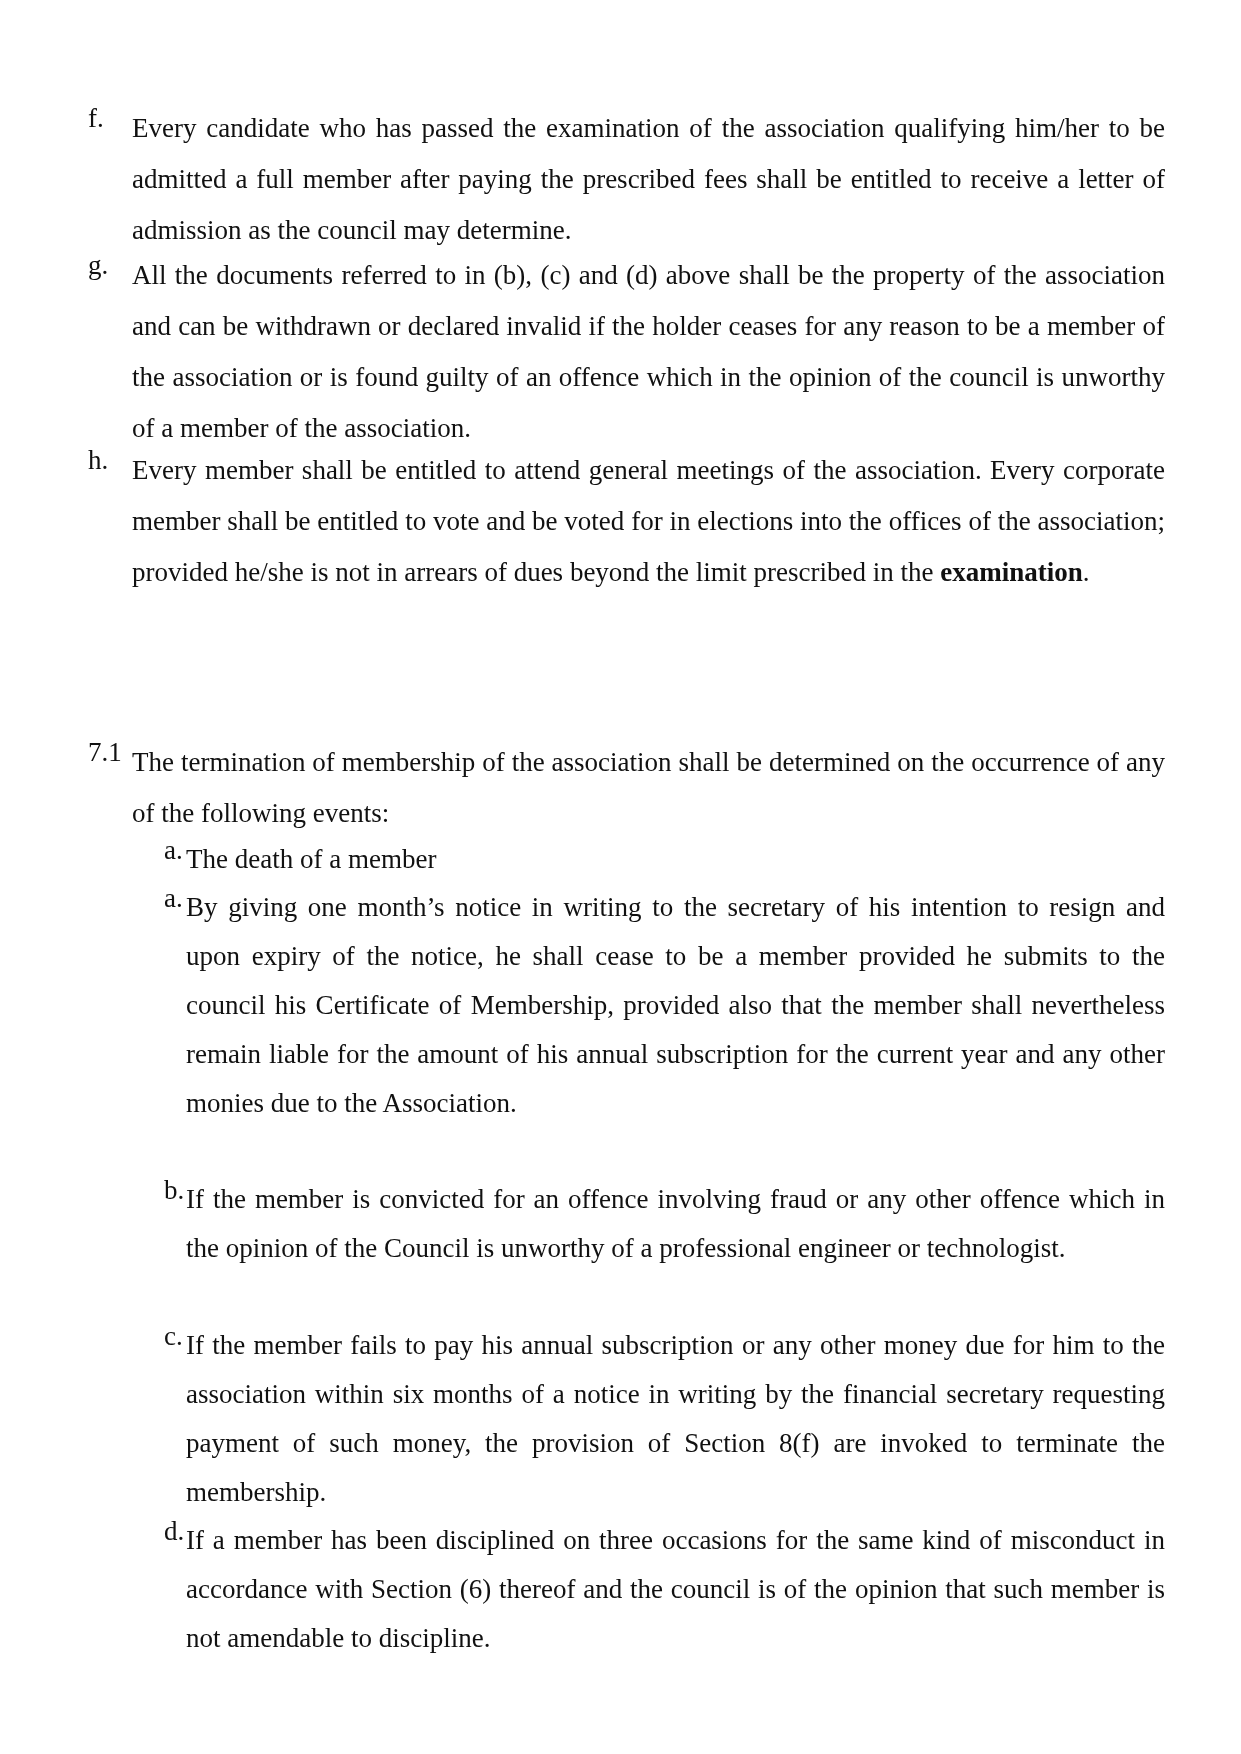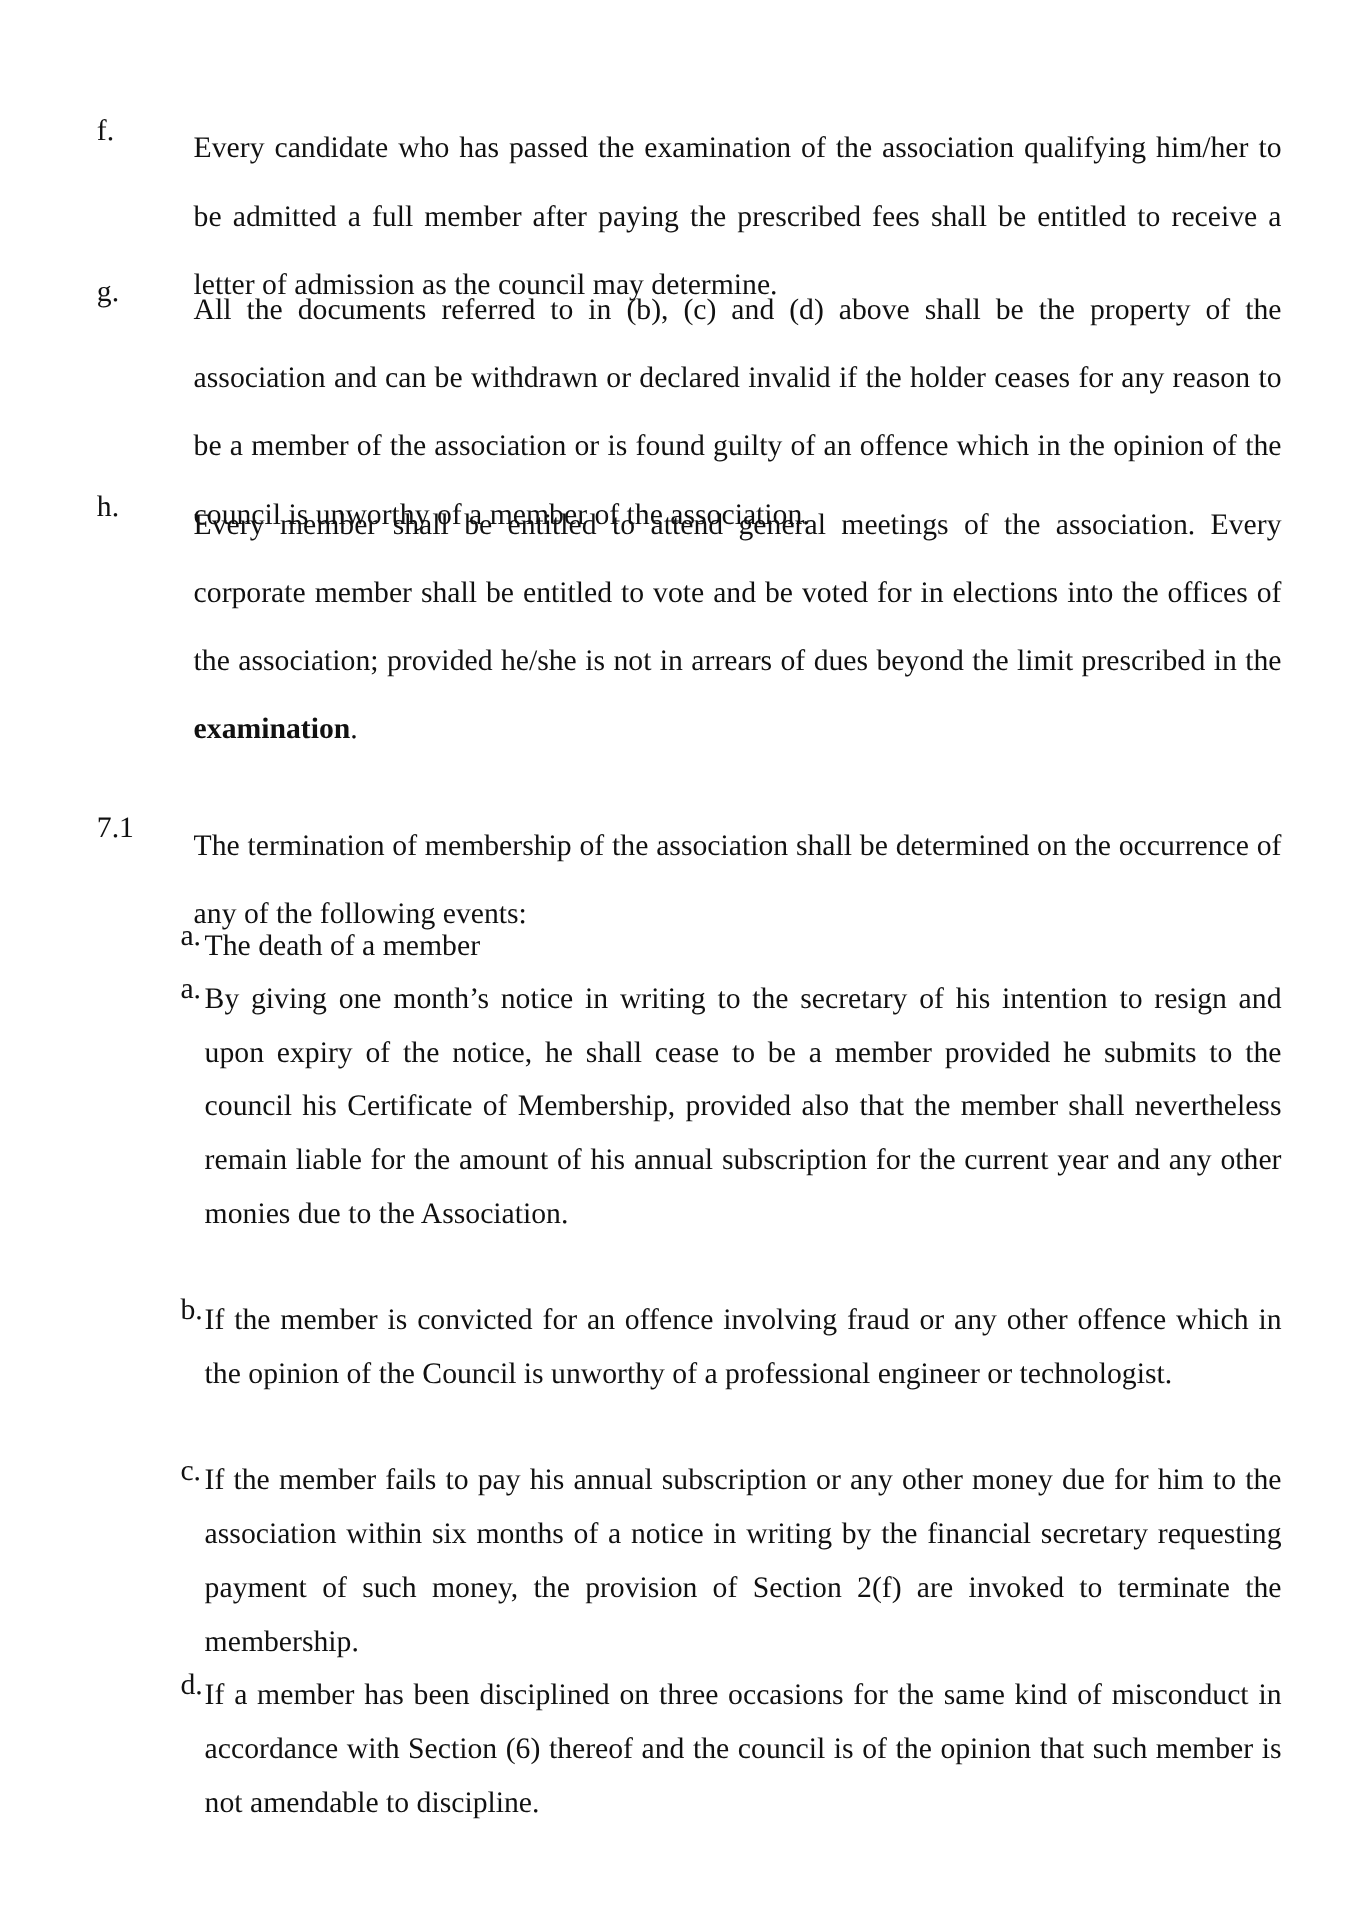--- a/index.html
+++ b/index.html
@@ -1,20 +1,20 @@
 <!DOCTYPE html>
 <html><head>
 <meta charset="utf-8">
 <style>
   html, body { margin: 0; padding: 0; background: #ffffff; }
   body { width: 1241px; height: 1754px; position: relative; overflow: hidden; color: #111; }
   .page { position: absolute; left: 0; top: 0; width: 1241px; height: 1754px; font-family: "Liberation Serif", serif; font-size: 27px; }
   .item { position: absolute; left: 88px; width: 1077px; }
   .lbl { position: absolute; left: 0; top: 0; }
-  .body { margin-left: 88px; text-align: justify; line-height: 62px; text-align-last: left; }
+  .body { margin-left: 44px; text-align: justify; line-height: 51px; text-align-last: left; }
   .heading { position: absolute; left: 88px; top: 690px; font-weight: bold; line-height: 49px; }
   .heading .h2 { position: absolute; left: 300px; white-space: nowrap; }
   .sub { position: absolute; left: 164px; width: 1001px; }
   .sub .slbl { position: absolute; left: 0; top: 0; }
   .sub .sbody { margin-left: 22px; text-align: justify; line-height: 49px; }
   .pnum { position: absolute; left: 0; width: 1241px; top: 1756px; text-align: center; font-family: "DejaVu Sans", sans-serif; font-size: 22px; margin-top: 12px; }
   b { font-weight: bold; }
 </style>
 </head>
 <body>
@@ -52,21 +52,21 @@
     <div class="sbody">By giving one month’s notice in writing to the secretary of his intention to resign and upon expiry of the notice, he shall cease to be a member provided he submits to the council his Certificate of Membership, provided also that the member shall nevertheless remain liable for the amount of his annual subscription for the current year and any other monies due to the Association.</div>
   </div>
 
   <div class="sub" style="top:1175px;">
     <span class="slbl">b.</span>
     <div class="sbody">If the member is convicted for an offence involving fraud or any other offence which in the opinion of the Council is unworthy of a professional engineer or technologist.</div>
   </div>
 
   <div class="sub" style="top:1321px;">
     <span class="slbl">c.</span>
-    <div class="sbody">If the member fails to pay his annual subscription or any other money due for him to the association within six months of a notice in writing by the financial secretary requesting payment of such money, the provision of Section 2(f) are invoked to terminate the membership.</div>
+    <div class="sbody">If the member fails to pay his annual subscription or any other money due for him to the association within six months of a notice in writing by the financial secretary requesting payment of such money, the provision of Section 8(f) are invoked to terminate the membership.</div>
   </div>
 
   <div class="sub" style="top:1516px;">
     <span class="slbl">d.</span>
     <div class="sbody">If a member has been disciplined on three occasions for the same kind of misconduct in accordance with Section (6) thereof and the council is of the opinion that such member is not amendable to discipline.</div>
   </div>
 
   <div class="pnum">13</div>
 </div>
 

